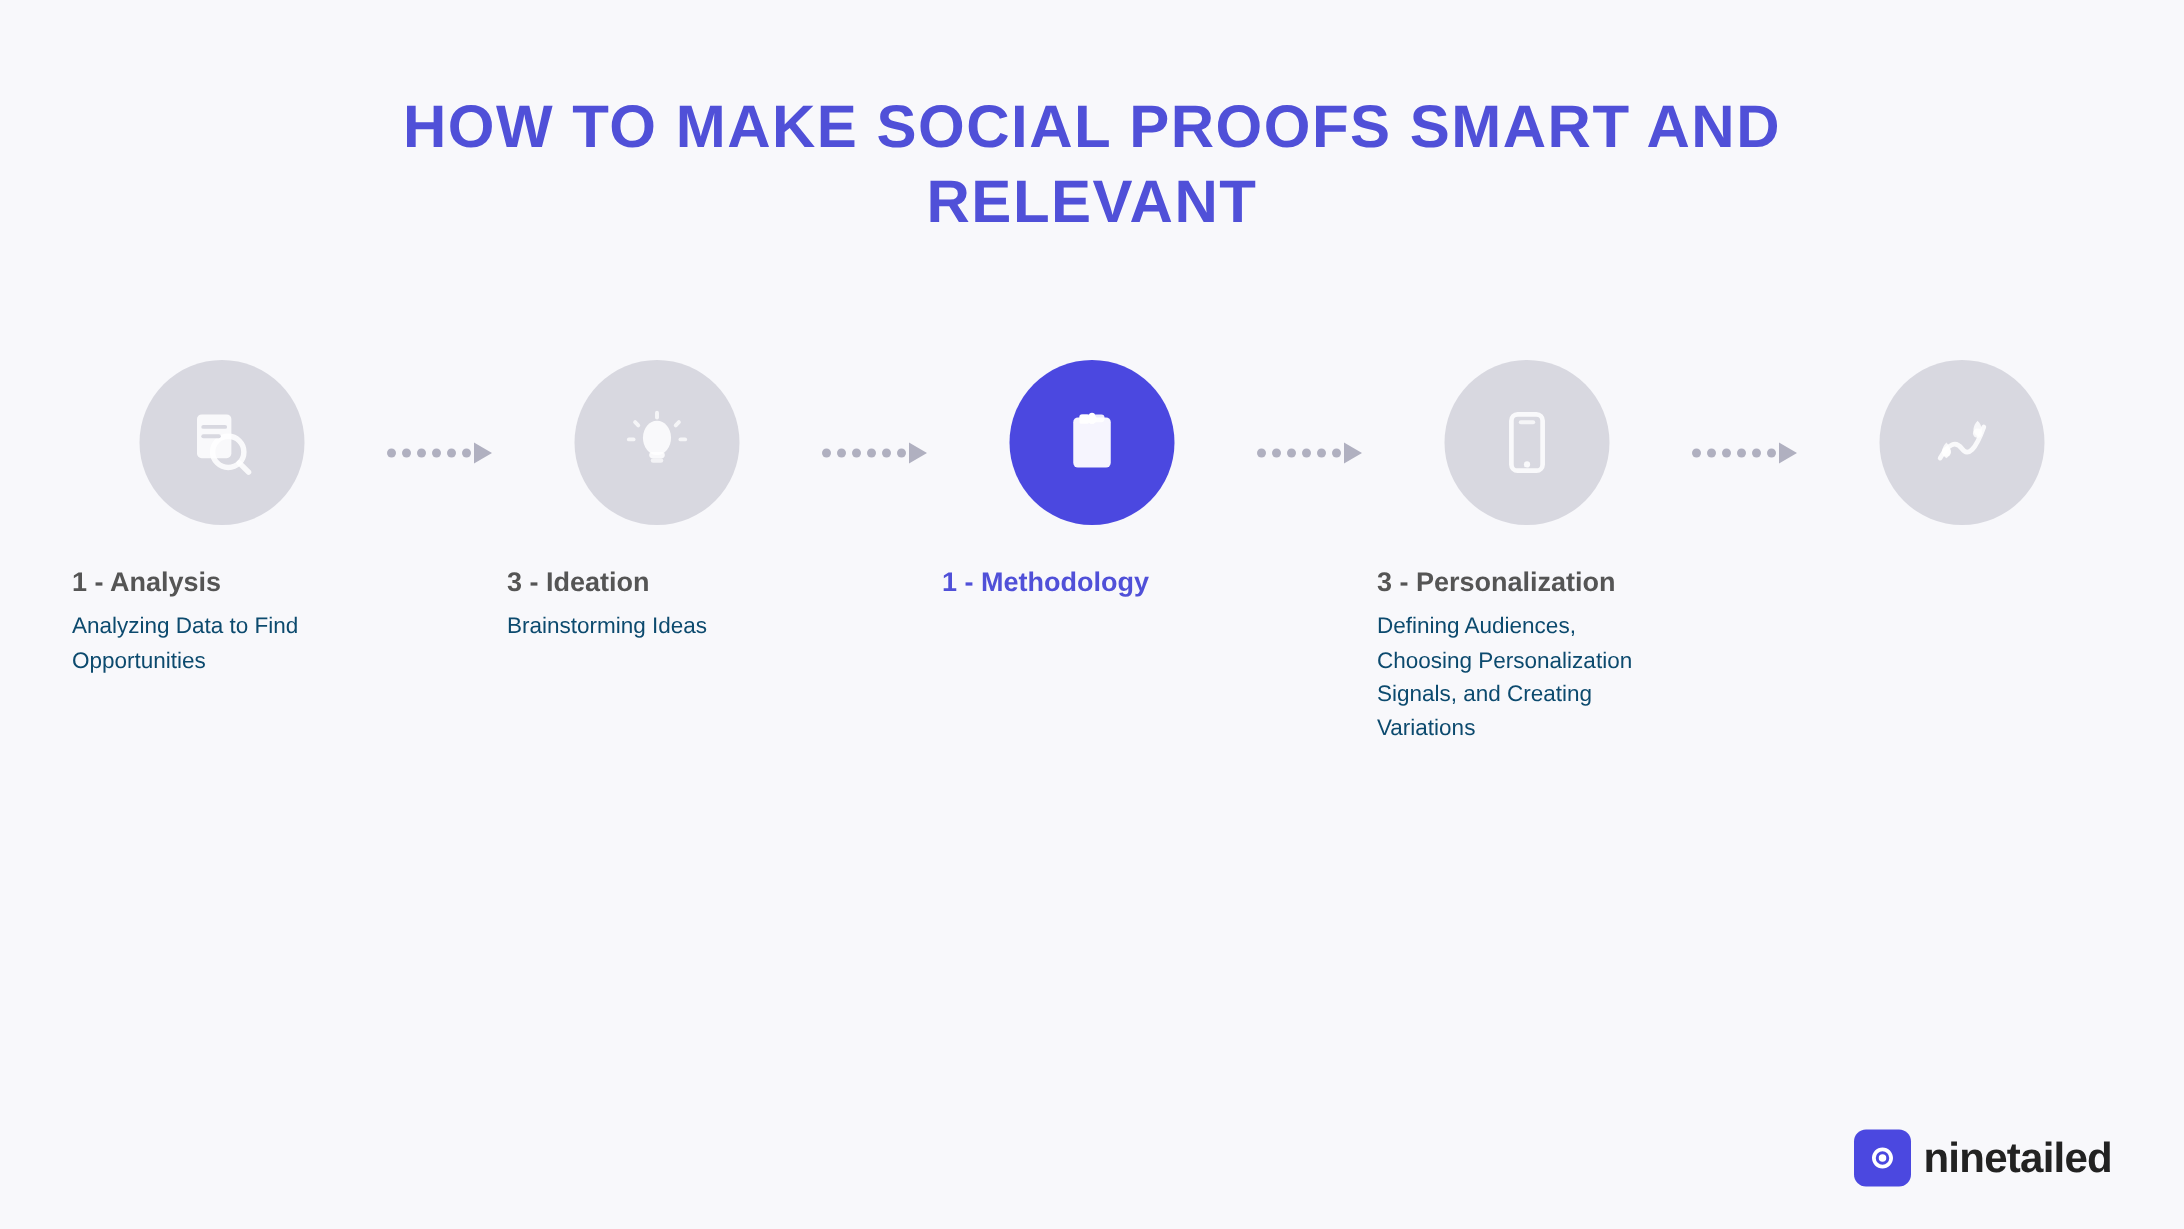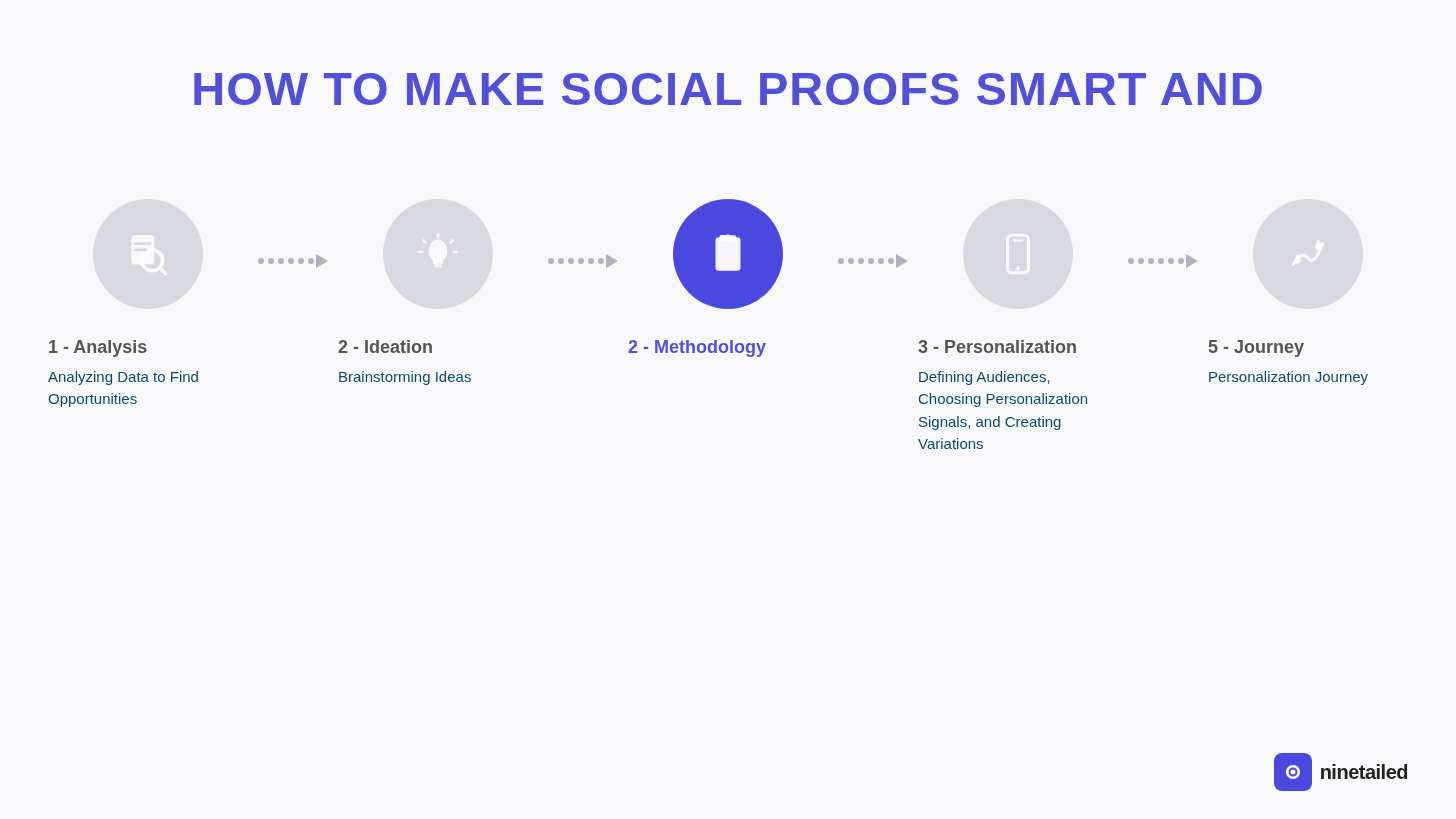--- a/index.html
+++ b/index.html
@@ -16,21 +16,21 @@
       width: 100%;
       height: 100%;
       display: flex;
       flex-direction: column;
       align-items: center;
       justify-content: flex-start;
       padding-top: 60px;
     }
 
     .main-title {
-      font-size: 47px;
+      font-size: 40px;
       font-weight: 900;
       color: #5050d8;
       text-align: center;
       text-transform: uppercase;
       line-height: 1.25;
       letter-spacing: 1px;
       margin-bottom: 80px;
     }
 
     .step-wrapper {
@@ -137,33 +137,34 @@
       width: 38px;
       height: 38px;
       background: #4b48e0;
       border-radius: 8px;
       display: flex;
       align-items: center;
       justify-content: center;
     }
 
     .logo-text {
-      font-size: 20px;
+      font-size: 28px;
       font-weight: 700;
       color: #222;
       letter-spacing: -0.5px;
     }
   </style>
 </head>
 <body>
 
 <div class="page-container">
 
   <h1 class="main-title">
     <span>HOW TO MAKE SOCIAL PROOFS SMART AND</span><br>
+    <span>RELEVANT</span>
   </h1>
 
   <div class="steps-row" id="steps-row">
 
   <div class="step-wrapper">
         <div class="step-circle">
           <svg viewBox="0 0 48 48" fill="none" xmlns="http://www.w3.org/2000/svg" width="50" height="50">
       <rect x="8" y="6" width="22" height="28" rx="3" fill="white" opacity="0.85"></rect>
       <circle cx="28" cy="30" r="10" stroke="white" stroke-width="3.5" fill="none" opacity="0.85"></circle>
       <line x1="35" y1="37" x2="41" y2="43" stroke="white" stroke-width="3.5" stroke-linecap="round" opacity="0.85"></line>
@@ -194,21 +195,21 @@
       <rect x="19" y="30" width="10" height="4" rx="2" fill="white" opacity="0.85"></rect>
       <rect x="20" y="34" width="8" height="3" rx="1.5" fill="white" opacity="0.7"></rect>
       <line x1="24" y1="8" x2="24" y2="5" stroke="white" stroke-width="2.5" stroke-linecap="round" opacity="0.75"></line>
       <line x1="12" y1="13" x2="10" y2="11" stroke="white" stroke-width="2.5" stroke-linecap="round" opacity="0.75"></line>
       <line x1="36" y1="13" x2="38" y2="11" stroke="white" stroke-width="2.5" stroke-linecap="round" opacity="0.75"></line>
       <line x1="9" y1="22" x2="6" y2="22" stroke="white" stroke-width="2.5" stroke-linecap="round" opacity="0.75"></line>
       <line x1="39" y1="22" x2="42" y2="22" stroke="white" stroke-width="2.5" stroke-linecap="round" opacity="0.75"></line>
     </svg>
         </div>
         <div class="step-text">
-          <div class="step-number-title">2 - Ideation</div>
+          <div class="step-number-title">3 - Ideation</div>
           <div class="step-description">Brainstorming Ideas</div>
         </div>
       </div>
       <div class="connector-wrapper">
         <div class="connector-dots">
           <div class="dot"></div>
           <div class="dot"></div>
           <div class="dot"></div>
           <div class="dot"></div>
           <div class="dot"></div>
@@ -220,21 +221,21 @@
         <div class="step-circle active">
           <svg viewBox="0 0 48 48" fill="none" xmlns="http://www.w3.org/2000/svg" width="50" height="50">
       <rect x="12" y="8" width="24" height="32" rx="3" fill="white" opacity="0.95"></rect>
       <rect x="16" y="6" width="6" height="6" rx="1" fill="white" opacity="0.95"></rect>
       <circle cx="24" cy="9" r="3" fill="white"></circle>
       <rect x="16" y="6" width="16" height="5" rx="2" fill="white" opacity="0.9"></rect>
       <rect x="22" y="5" width="4" height="7" rx="2" fill="white"></rect>
     </svg>
         </div>
         <div class="step-text">
-          <div class="step-number-title active">2 - Methodology</div>
+          <div class="step-number-title active">1 - Methodology</div>
         </div>
       </div>
       <div class="connector-wrapper">
         <div class="connector-dots">
           <div class="dot"></div>
           <div class="dot"></div>
           <div class="dot"></div>
           <div class="dot"></div>
           <div class="dot"></div>
           <div class="dot"></div>
@@ -268,24 +269,20 @@
       <div class="step-wrapper">
         <div class="step-circle">
           <svg viewBox="0 0 48 48" fill="none" xmlns="http://www.w3.org/2000/svg" width="50" height="50">
       <path d="M10 34 Q18 20 24 28 Q30 36 38 14" stroke="white" stroke-width="3" stroke-linecap="round" fill="none" opacity="0.85"></path>
       <circle cx="14" cy="30" r="3" fill="white" opacity="0.8"></circle>
       <circle cx="34" cy="18" r="3" fill="white" opacity="0.8"></circle>
       <path d="M34 10 C34 10 40 16 34 20 C28 16 34 10 34 10Z" fill="white" opacity="0.8"></path>
       <path d="M14 24 C14 24 20 30 14 34 C8 30 14 24 14 24Z" fill="white" opacity="0.8"></path>
     </svg>
         </div>
-        <div class="step-text">
-          <div class="step-number-title">5 - Journey</div>
-          <div class="step-description">Personalization Journey</div>
-        </div>
       </div>
     </div>
 
 </div>
 
 <div class="logo-container">
   <div class="logo-box">
     <svg width="22" height="22" viewBox="0 0 22 22" fill="none">
       <path d="M11 4C7.13 4 4 7.13 4 11s3.13 7 7 7 7-3.13 7-7-3.13-7-7-7zm0 11.5A4.5 4.5 0 1 1 11 6.5a4.5 4.5 0 0 1 0 9z" fill="white"></path>
       <circle cx="11" cy="11" r="2.5" fill="white"></circle>

